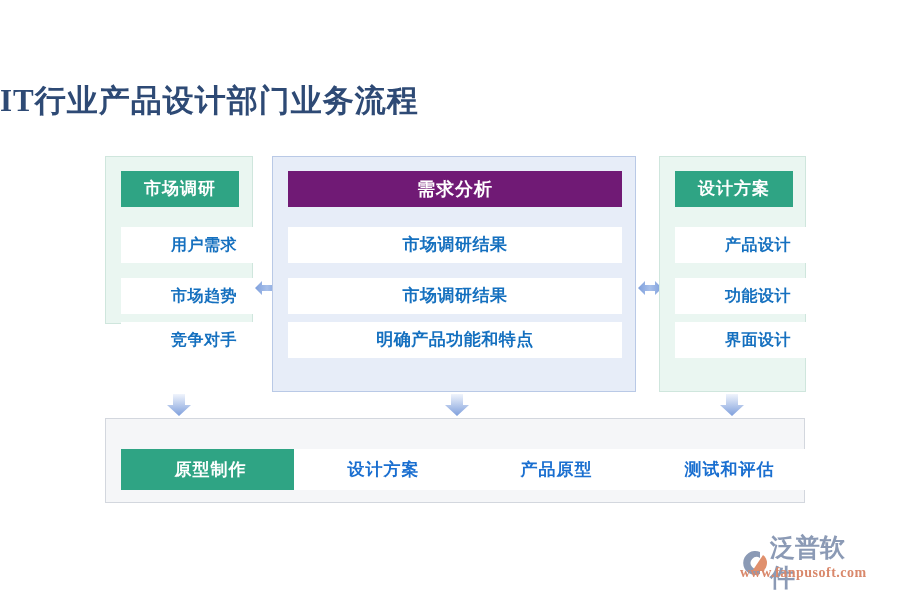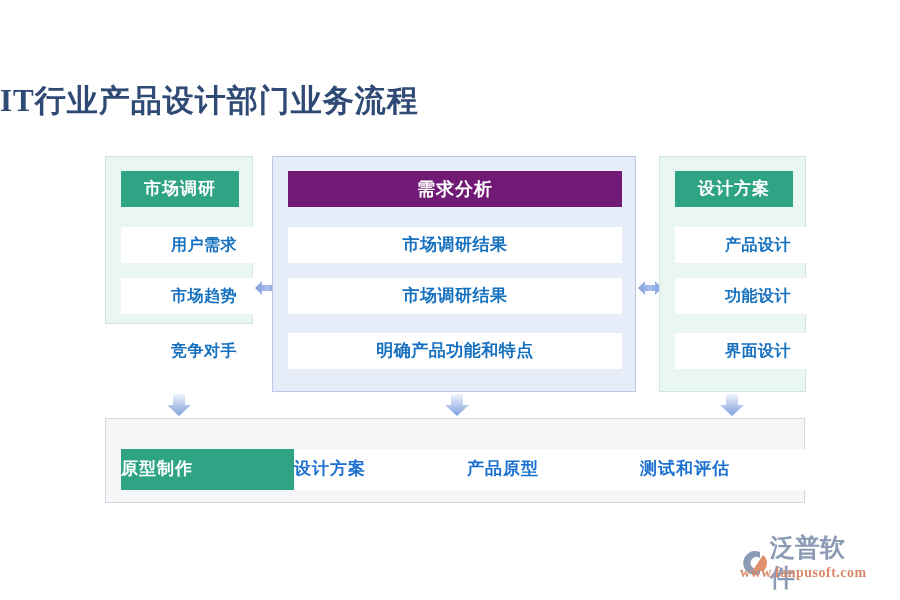--- a/index.html
+++ b/index.html
@@ -107,21 +107,21 @@
   .panel-right .col-item {
     width: 118px;
     padding-left: 24px;
   }
   .panel-center .col-item {
     width: 334px;
     font-size: 17px;
   }
   .col-item.i0 { top: 70px; }
   .col-item.i1 { top: 121px; }
-  .col-item.i2 { top: 176px; }
+  .col-item.i2 { top: 165px; }
 
   
   .harrow {
     position: absolute;
     top: 275px;
     width: 26px;
     height: 26px;
   }
   .harrow.a0 { left: 254px; }
   .harrow.a1 { left: 637px; }
@@ -147,26 +147,26 @@
     background: #f5f6f8;
     border: 1px solid #d3d7de;
     box-sizing: border-box;
   }
   .bottom-item {
     position: absolute;
     top: 30px;
     width: 179px;
     height: 41px;
     line-height: 41px;
-    text-align: left;
+    text-align: center;
     background: #ffffff;
     font-size: 17px;
     font-weight: 700;
     color: #1a6fd0;
-    font-family: Liberation Mono, monospace;
+    font-family: Liberation Sans, sans-serif;
     letter-spacing: 1px;
   }
   .bottom-item.b0 { left: 15px; background: #2fa484; color: #ffffff; }
   .bottom-item.b1 { left: 188px; }
   .bottom-item.b2 { left: 361px; }
   .bottom-item.b3 { left: 534px; }
 
   
   .logo {
     position: absolute;

